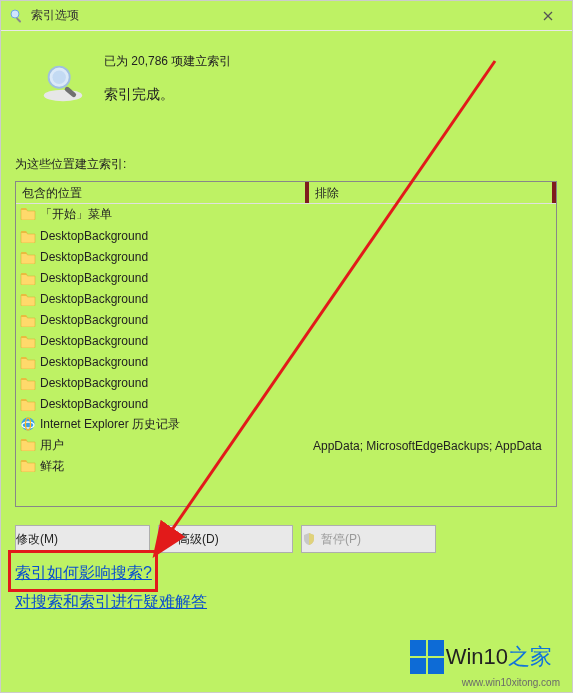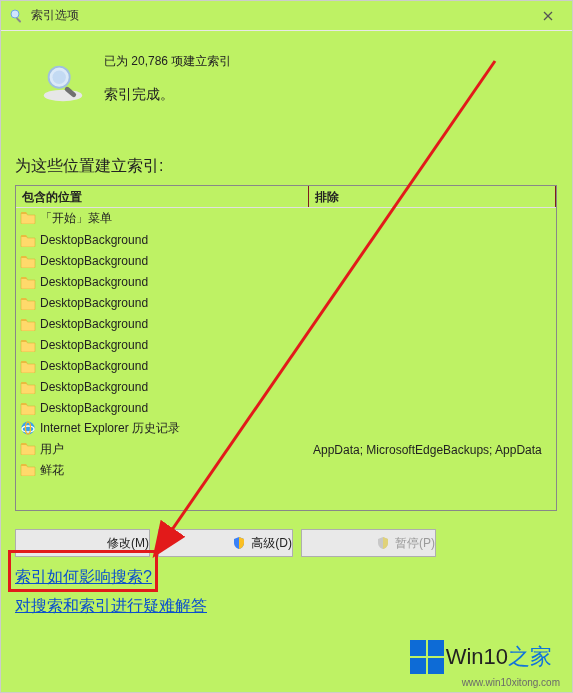--- a/index.html
+++ b/index.html
@@ -74,40 +74,39 @@
       font-size: 12px;
       margin-bottom: 16px;
     }
     .summary .line2 {
       color: #222;
       font-size: 14px;
     }
     .locations-label {
       color: #222;
       margin-bottom: 8px;
-      font-size: 16px;
+      font-size: 12px;
     }
     .locations-box {
       border: 1px solid #888;
       width: 542px;
       height: 326px;
       overflow: hidden;
       position: relative;
     }
     .locations-header {
       display: flex;
       height: 22px;
       border-bottom: 1px solid #e0e0e0;
     }
     .locations-header .col {
       padding: 3px 6px;
       font-size: 12px;
       color: #222;
-      border-right: 1px solid #7f1d1d;
-      font-weight: bold;
+      border-right: 4px solid #7f1d1d;
     }
     .col1 { width: 293px; }
     .col2 { flex: 1; }
     .locations-body {
       height: 303px;
       overflow: hidden;
     }
     .loc-row {
       display: flex;
       height: 21px;
@@ -146,21 +145,21 @@
       display: flex;
       gap: 8px;
     }
     .btn {
       width: 135px;
       height: 28px;
       border: 1px solid #aeaeae;
       background: #e9e9e9;
       display: flex;
       align-items: center;
-      justify-content: flex-end;
+      justify-content: flex-start;
       gap: 5px;
       font-size: 12px;
       color: #222;
       cursor: pointer;
     }
     .btn.disabled {
       color: #9a9a9a;
       cursor: default;
     }
     .shield-icon { width: 14px; height: 14px; }

